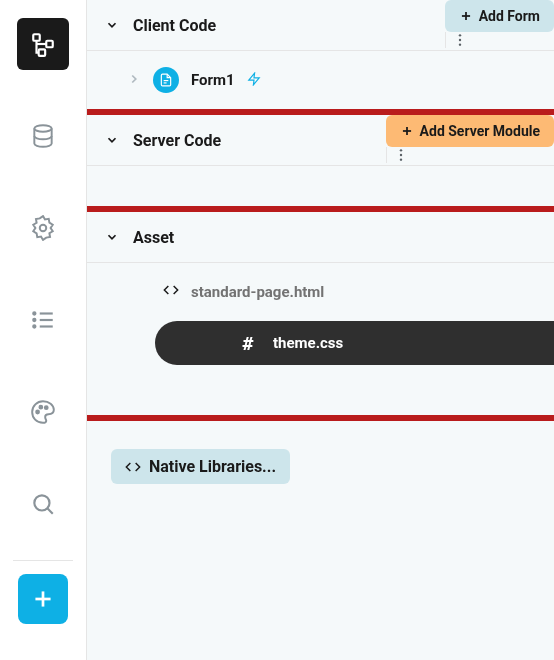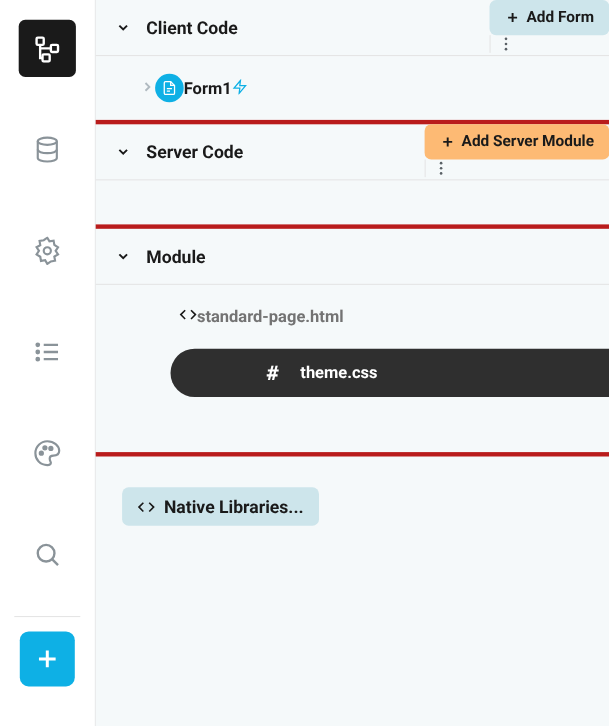--- a/index.html
+++ b/index.html
@@ -7,31 +7,31 @@
     .root { display: flex; width: 100%; height: 100%; }
     
     .sidebar { width: 86px; height: 100%; background: #fff; display: flex; flex-direction: column; align-items: center; padding-top: 18px; position: relative; }
     .sidebar-item { width: 52px; height: 52px; display: flex; align-items: center; justify-content: center; border-radius: 6px; margin-bottom: 40px; cursor: pointer; }
     .sidebar-item.active { background: #1a1a1a; }
     .sidebar-item svg { width: 26px; height: 26px; }
     .sidebar-item.add { position: absolute; bottom: 36px; background: #0eb0e5; width: 50px; height: 50px; border-radius: 8px; margin-bottom:0; }
     .sidebar-divider { height:1px; background:#e5e5e5; width:60px; margin: -10px 0 22px 0; }
     
     .panel { flex: 1; height: 100%; background: #f5f9fa; border-left: 1px solid #e5e5e5; display: flex; flex-direction: column; }
-    .section { border-bottom: 4px solid #b91c1c; }
+    .section { border-bottom: 6px solid #b91c1c; }
     .section-header { display: flex; align-items: center; height: 50px; padding-left: 16px; gap: 12px; }
     .section-header .chev { width: 18px; height: 18px; display:flex; align-items:center; justify-content:center;}
     .section-title { font-weight: 700; font-size: 16px; color: #1a1a1a; flex: 1; }
     .pill-btn { background: #cde5eb; color: #1a1a1a; font-weight: 700; font-size: 14px; border-radius: 6px; padding: 8px 14px; display: flex; align-items: center; gap: 6px; cursor: pointer; white-space: nowrap; }
     .pill-btn.light { background:#fdba74;}
     .menu-cell { width: 30px; display:flex; align-items:center; justify-content:center; border-left: 1px solid #e5e5e5; align-self: stretch; cursor:pointer;}
     .header-right { display: flex; align-items: center; height: 100%; flex-direction: column; }
     
     .section-body { }
-    .row { display: flex; align-items: center; height: 58px; }
+    .row { display: flex; align-items: center; height: 58px; gap: 12px;}
     .row.indent1 { padding-left: 40px; }
     .row.file { padding-left: 76px; }
     .form-icon-circle { width: 26px; height:26px; border-radius: 50%; background: #0eb0e5; display:flex; align-items:center; justify-content:center;}
     .filename { font-weight: 700; font-size: 15px; color: #1a1a1a; }
     .filename.link { color: #737373; }
     .selected-row { background: #2f2f2f; color: #fff; height: 44px; padding-left: 82px; display:flex; align-items:center; gap:14px; border-radius: 22px 0 0 22px; margin-left: 68px;}
     .selected-row .filename { color:#fff; font-weight:700;text-align:center;}
     .spacer-body { height: 40px; }
     .bottom-area { padding: 28px 0 0 24px; }
     .native-btn { background: #cde5eb; color:#1a1a1a; font-weight:700; font-size:16px; border-radius:6px; padding: 8px 14px; display:inline-flex; align-items:center; gap:8px; cursor:pointer;}
@@ -182,21 +182,21 @@
       </div>
     </div>
 
     <div class="section">
       <div class="section-header">
         <span class="chev">
           <svg width="14" height="14" viewBox="0 0 24 24" fill="none" stroke="#1a1a1a" stroke-width="3">
               <polyline points="6 9 12 15 18 9"></polyline>
             </svg>
         </span>
-        <span class="section-title">Module</span>
+        <span class="section-title">Asset</span>
       </div>
       <div class="section-body hl-border">
         <div class="row file">
           <span>
             <svg width="16" height="16" viewBox="0 0 24 24" fill="none" stroke="#1a1a1a" stroke-width="2.2">
                 <polyline points="16 18 22 12 16 6"></polyline>
                 <polyline points="8 6 2 12 8 18"></polyline>
               </svg>
           </span>
           <span class="filename link">standard-page.html</span>

